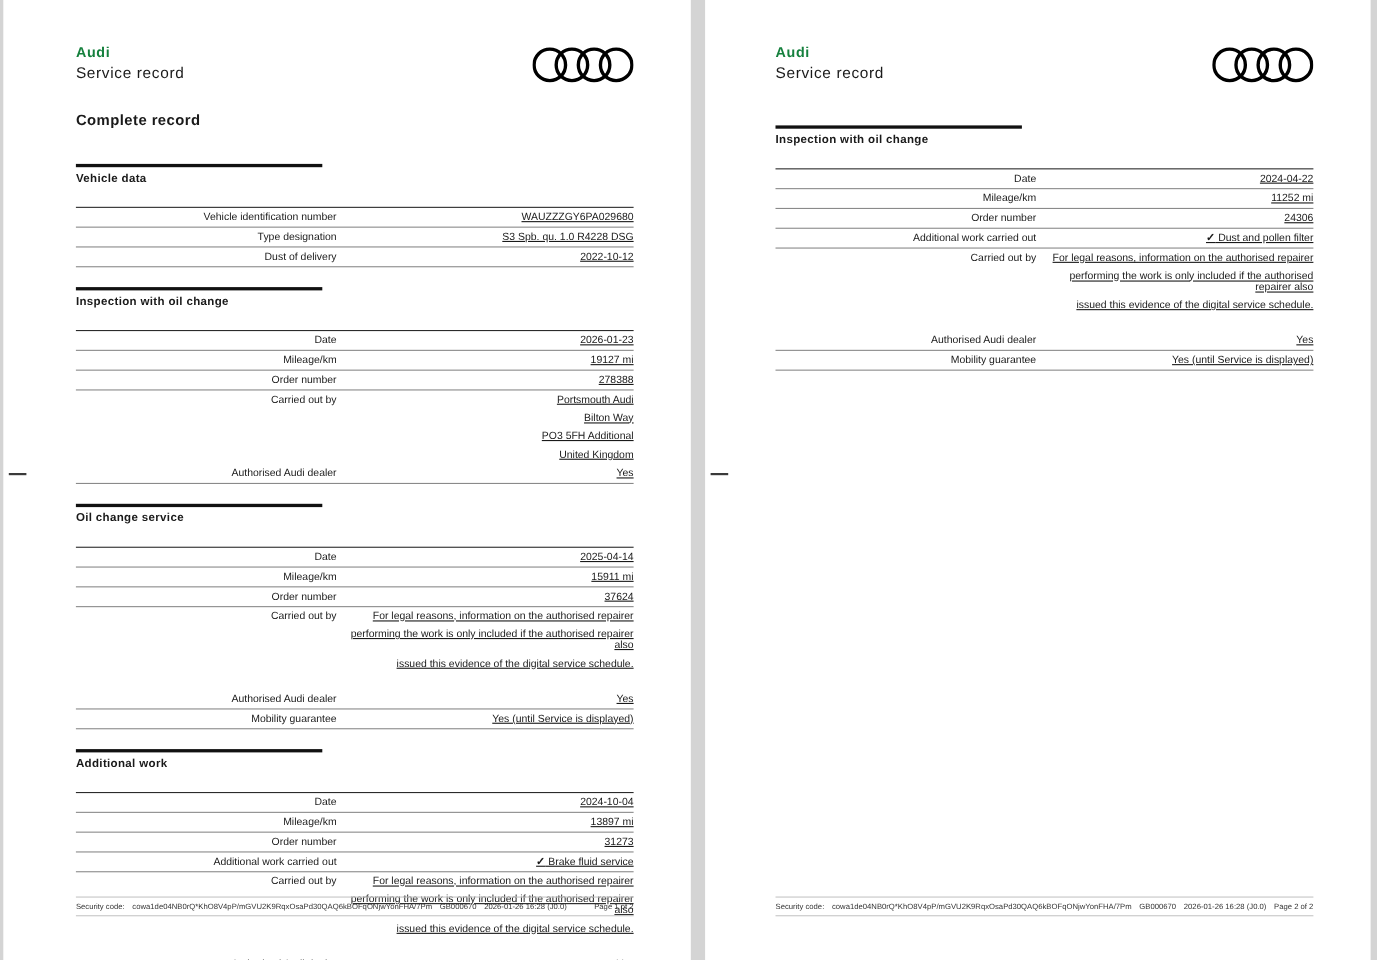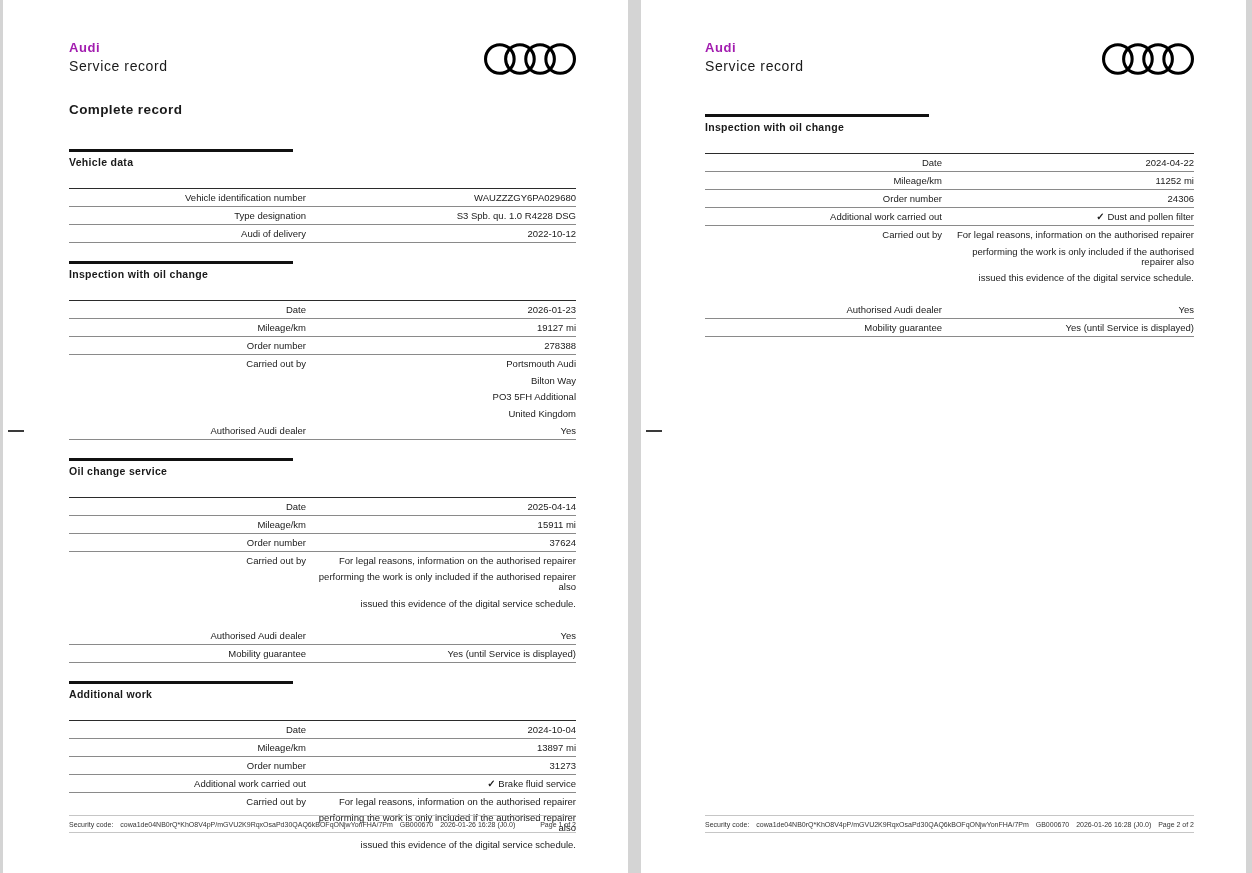--- a/index.html
+++ b/index.html
@@ -9,38 +9,38 @@
     font-family:"Liberation Sans", sans-serif;
     color:#1a1a1a;
   }
   .page{position:absolute;top:0;bottom:0;background:#ffffff;}
   #page1{left:3px;width:625px;}
   #page2{left:641px;width:605px;}
   .page-inner{padding:40px 52px 0 66px;}
   #page2 .page-inner{padding-left:64px;}
 
   .doc-header{display:flex;justify-content:space-between;align-items:flex-start;}
-  .brand{color:#a21caf;font-weight:bold;font-size:13px;letter-spacing:.6px;}
+  .brand{color:#15803d;font-weight:bold;font-size:13px;letter-spacing:.6px;}
   .doc-title{font-size:14px;letter-spacing:.6px;margin-top:3px;color:#1a1a1a;}
   .audi-logo{margin-top:2px;}
 
   .heading{font-size:13.5px;font-weight:bold;letter-spacing:.4px;margin-top:26px;}
 
   #page1 .sections .section:first-child{margin-top:32px;}
   #page2 .sections .section:first-child{margin-top:38px;}
   .section{margin-top:18px;}
   .title-bar{width:224px;height:3px;background:#111;}
   .section-title{font-size:10.5px;font-weight:bold;letter-spacing:.3px;padding:4px 0 20px;border-bottom:1.5px solid #2b2b2b;}
 
   .row{display:flex;border-bottom:1px solid #8a8a8a;padding:3px 0;text-align:right;}
   .row.no-rule{border-bottom:none;}
   .row.gap-after{padding-bottom:18px;}
   .row-label{width:237px;box-sizing:border-box;padding-left:13px;font-size:9.5px;line-height:10px;padding-top:1px;}
   .row-value{flex:1;font-size:9.5px;}
-  .vline{line-height:10px;margin-bottom:5.5px;padding-top:1px;}
+  .vline{line-height:10px;margin-bottom:5.5px;padding-top:1px;text-decoration:underline;}
   .vline:last-child{margin-bottom:0;}
   .check{font-weight:bold;font-size:10px;}
 
   .footer{
     position:absolute;bottom:40px;left:66px;right:52px;
     border-top:1px solid #c6c6c6;border-bottom:1px solid #c6c6c6;
     display:flex;justify-content:space-between;align-items:center;
     font-size:7px;color:#333;padding:5px 0 4px;
   }
   #page2 .footer{left:64px;}
@@ -80,21 +80,21 @@
               <div class="vline">WAUZZZGY6PA029680</div>
             </div>
           </div>
           <div class="row">
             <div class="row-label">Type designation</div>
             <div class="row-value">
               <div class="vline">S3 Spb. qu. 1.0 R4228 DSG</div>
             </div>
           </div>
           <div class="row">
-            <div class="row-label">Audi of delivery</div>
+            <div class="row-label">Dust of delivery</div>
             <div class="row-value">
               <div class="vline">2022-10-12</div>
             </div>
           </div>
         </div>
         <div class="section">
           <div class="title-bar"></div>
           <div class="section-title">Inspection with oil change</div>
           <div class="row">
             <div class="row-label">Date</div>

